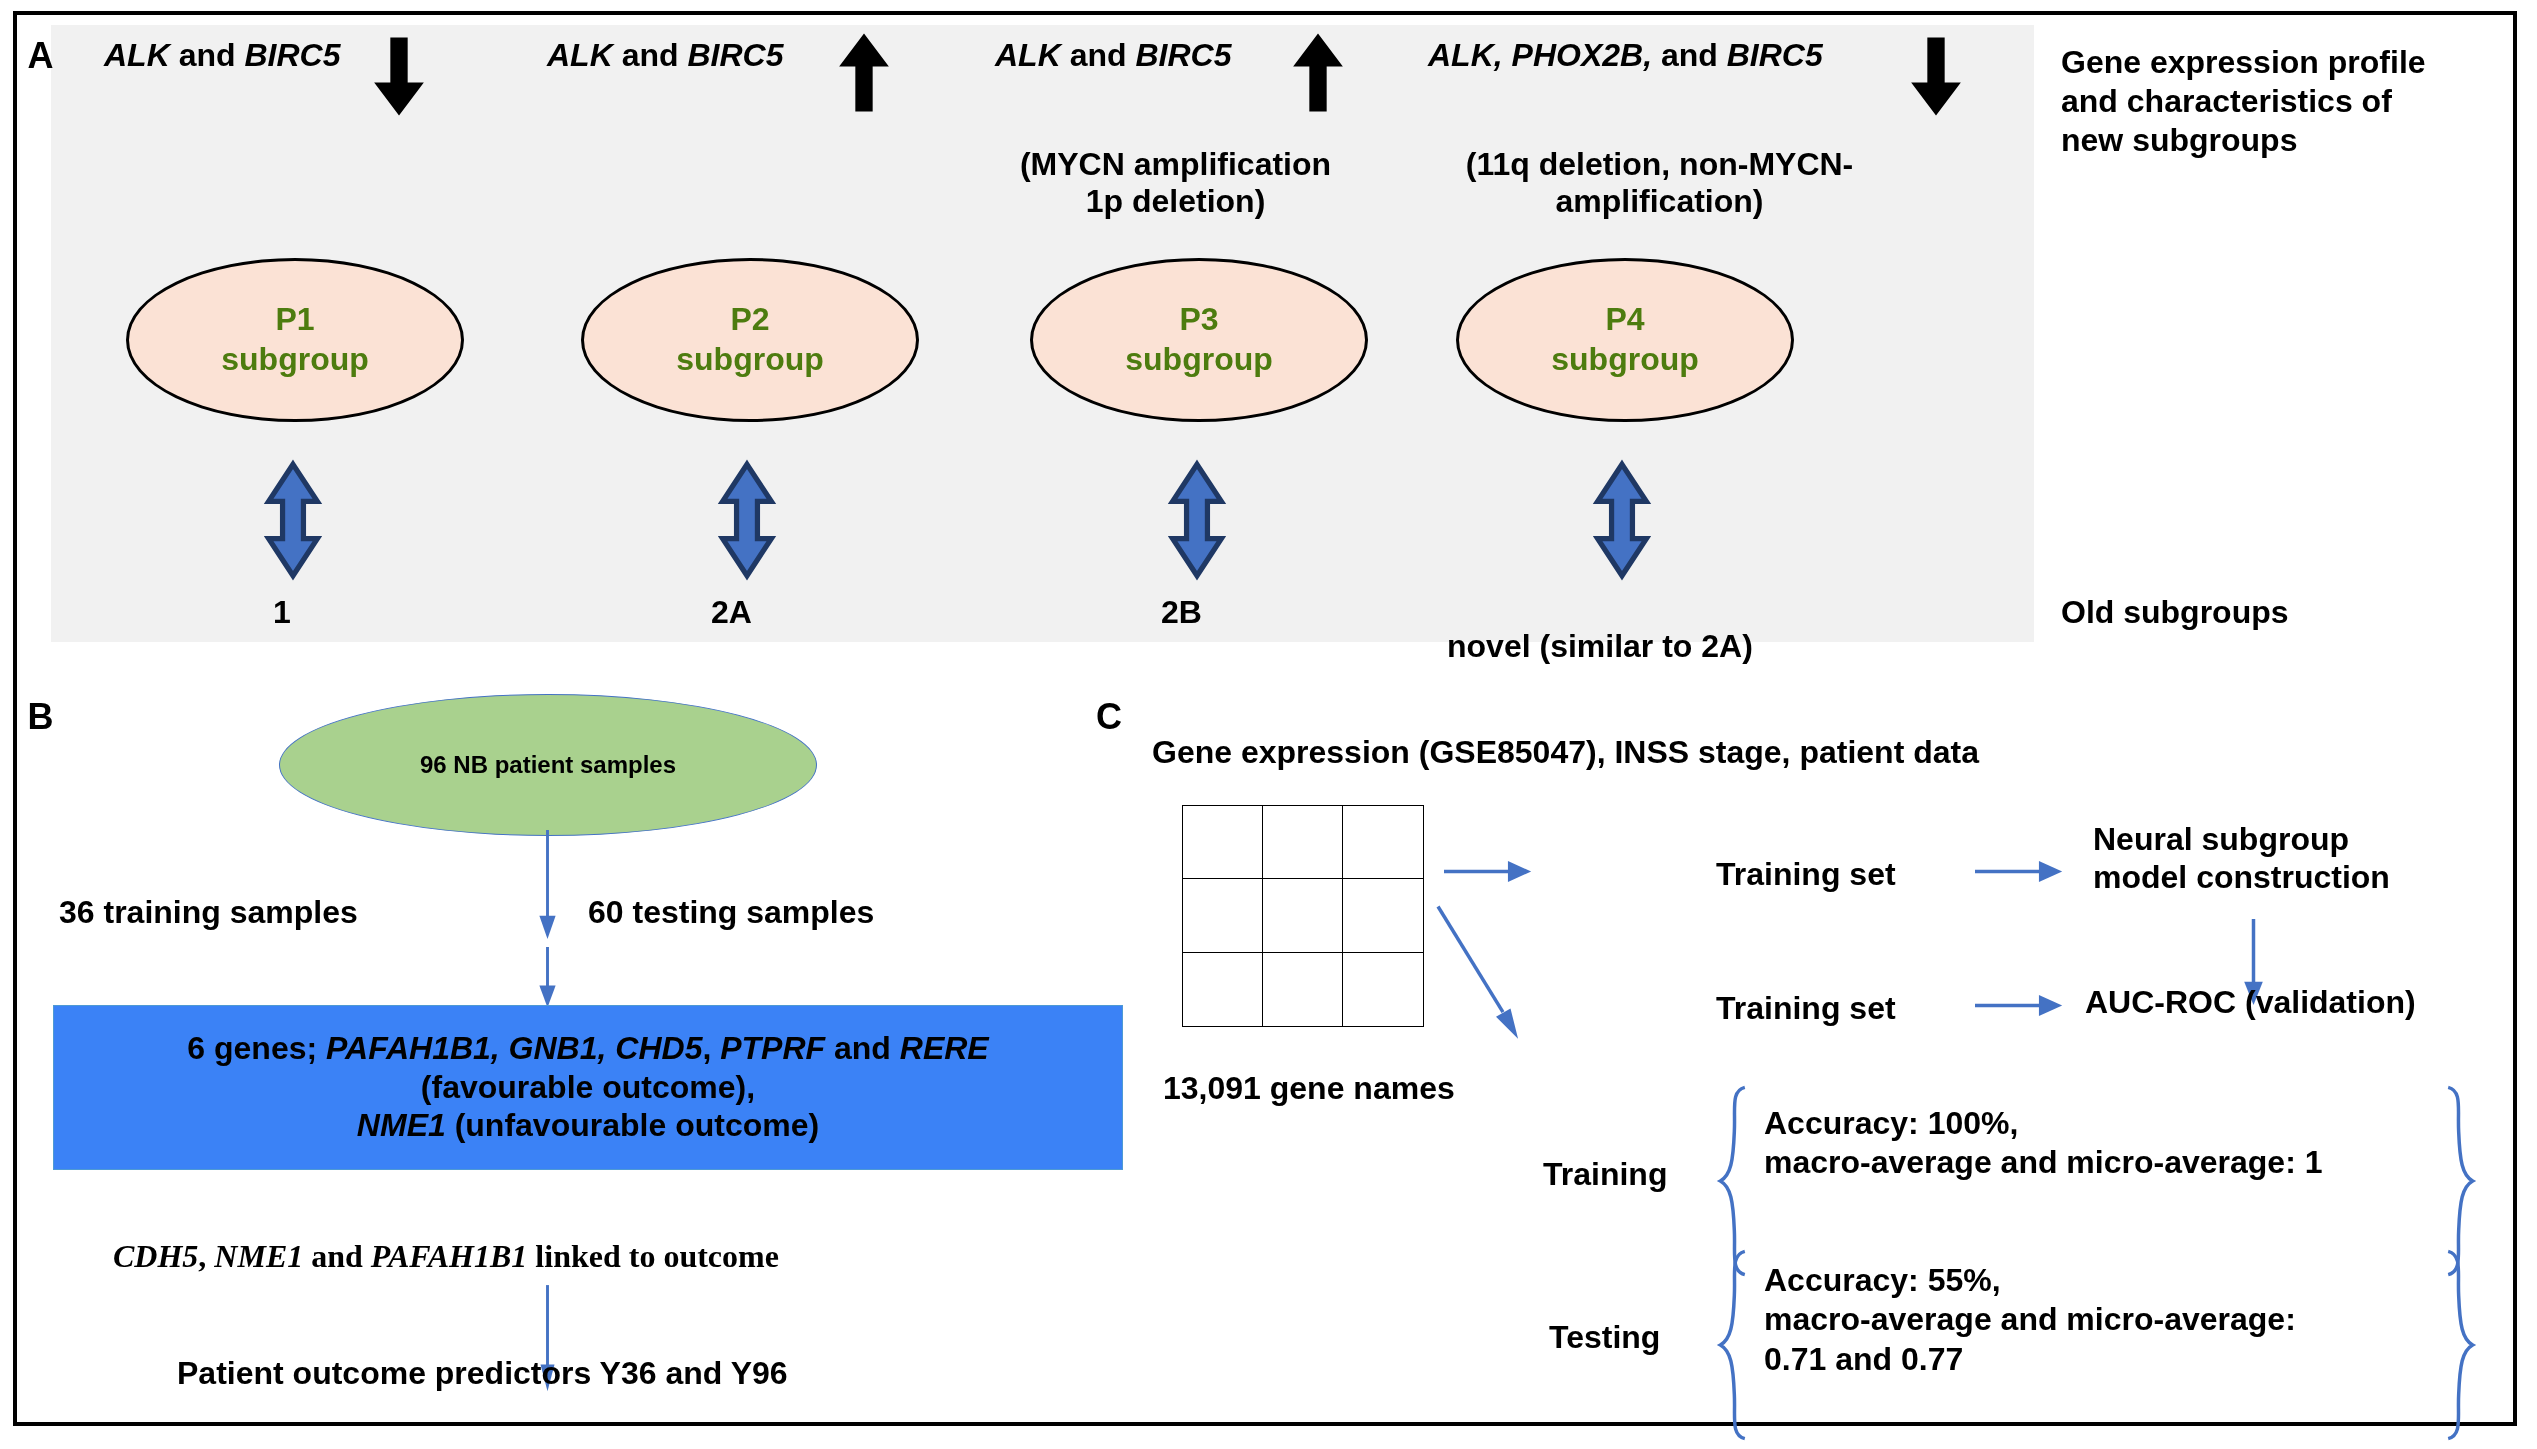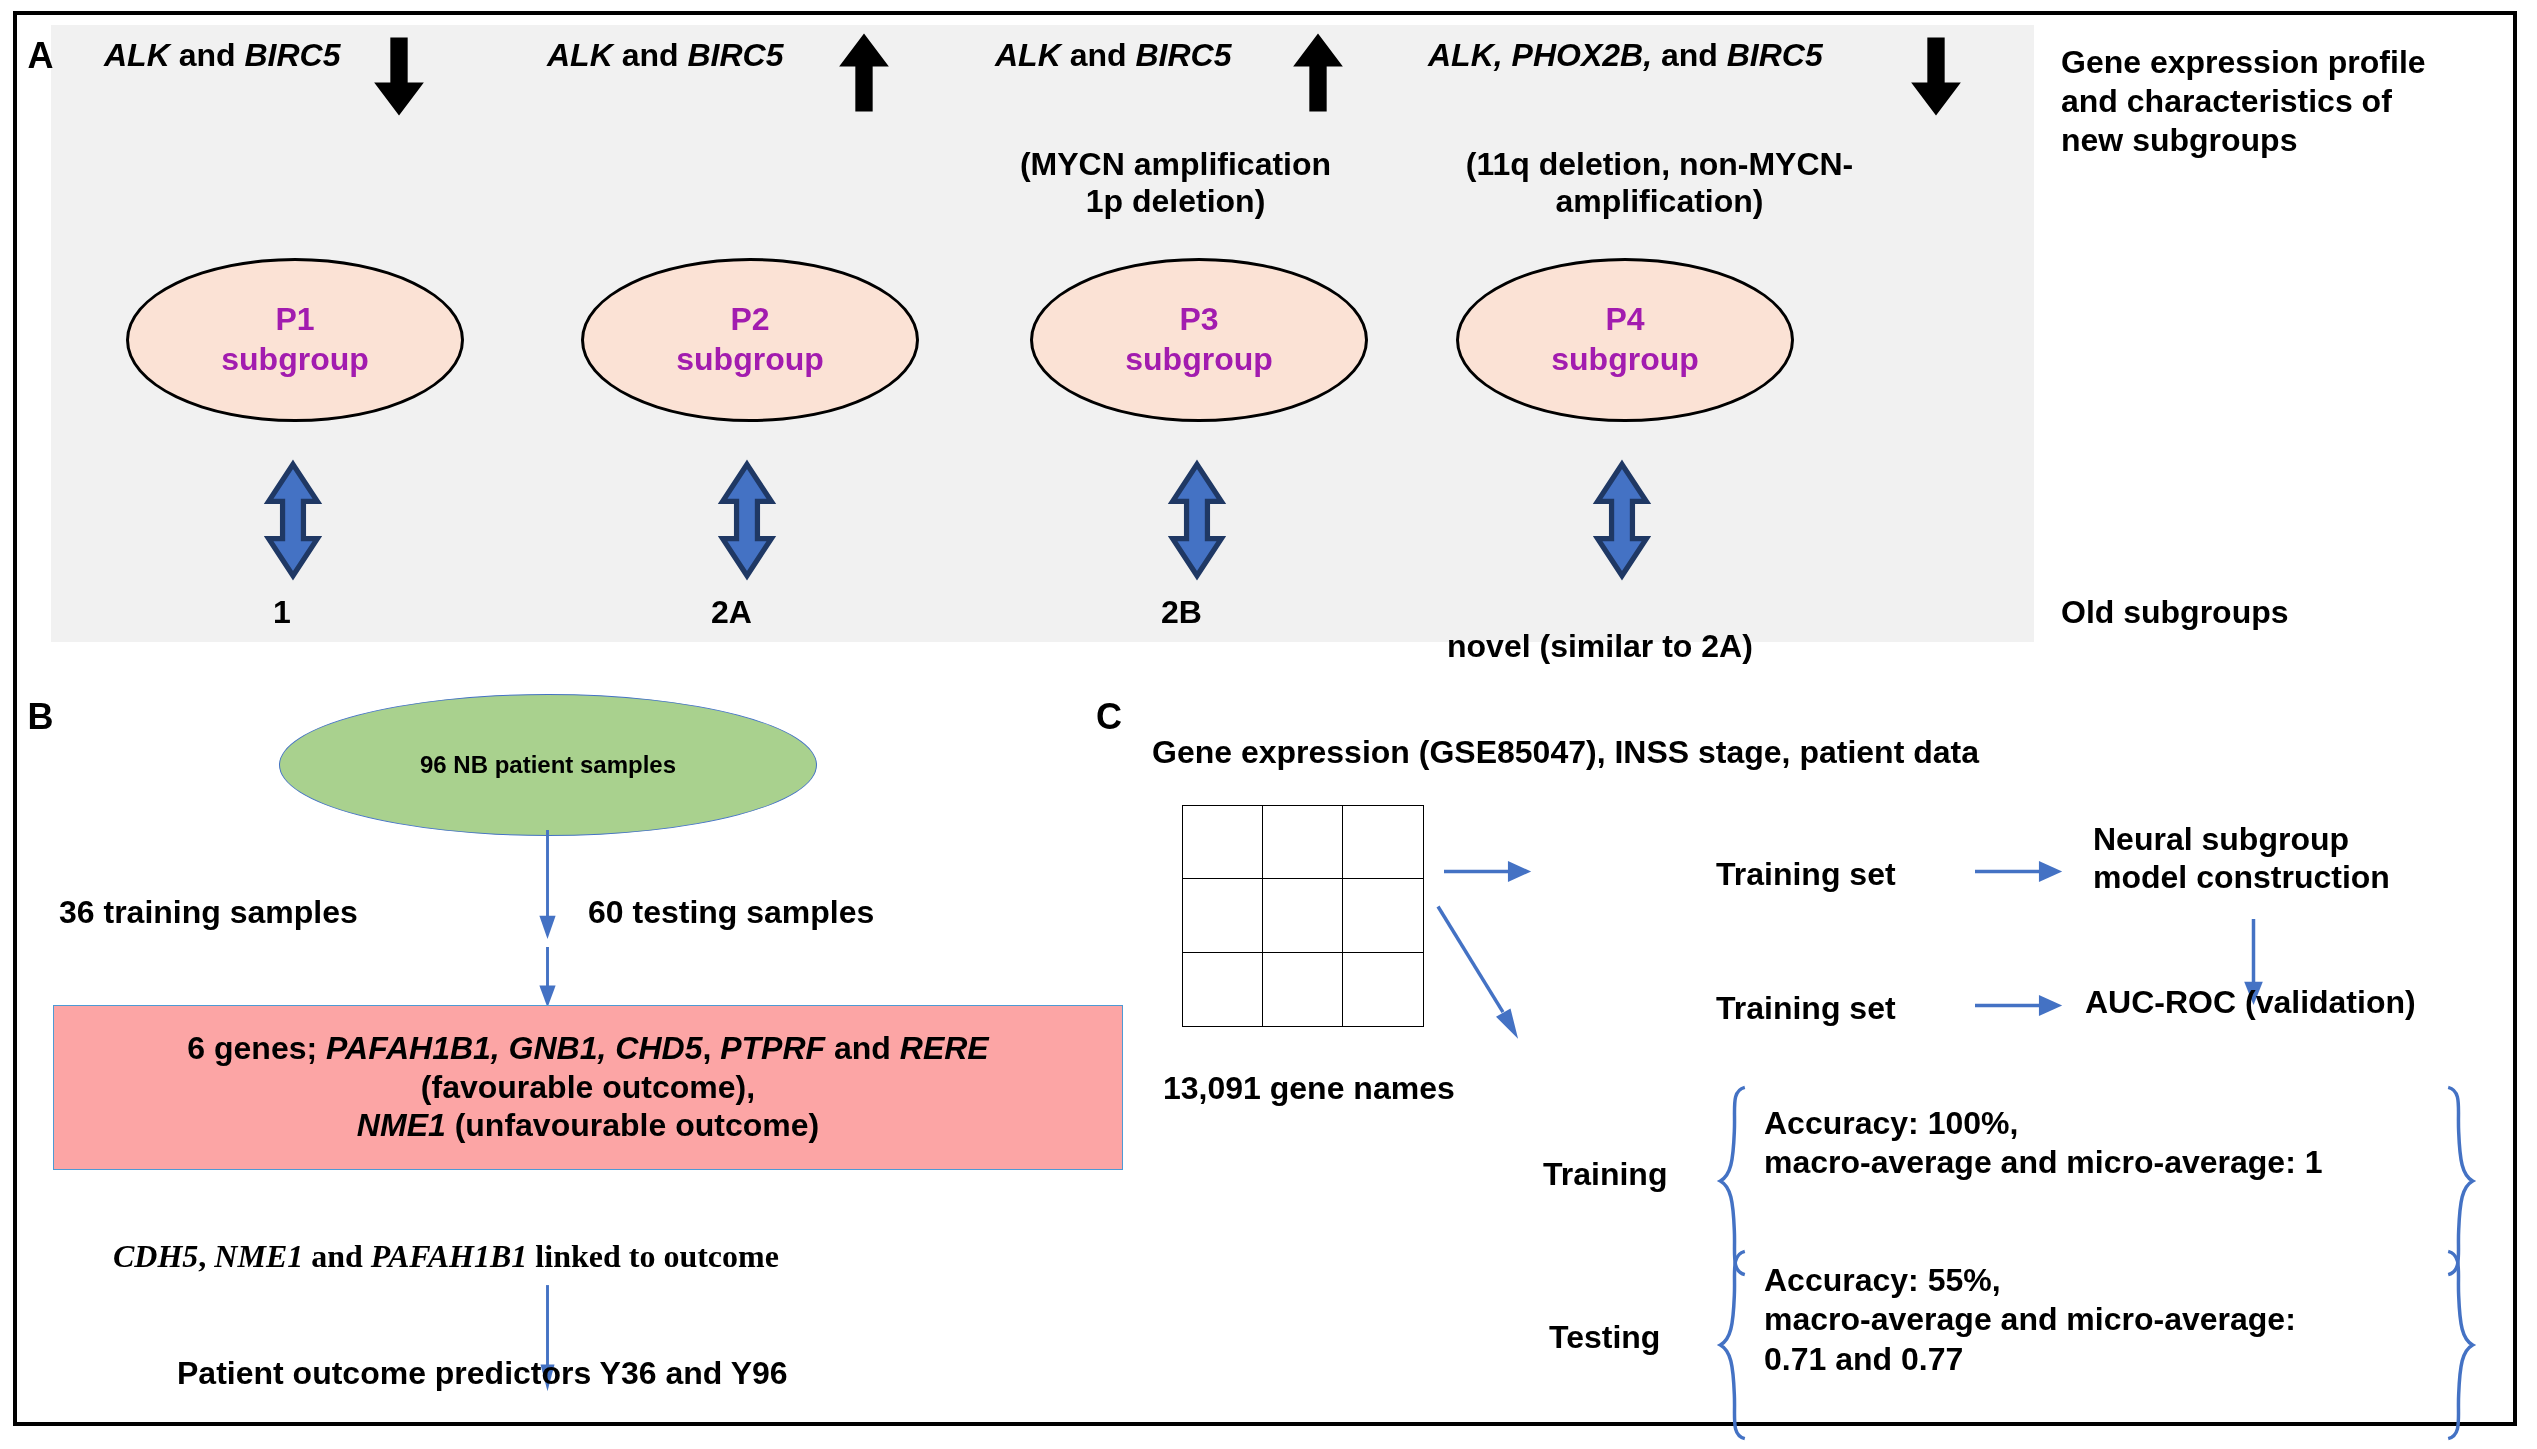--- a/index.html
+++ b/index.html
@@ -21,35 +21,35 @@
               color:#000;white-space:nowrap;}
   .gene-label i{font-style:italic;}
   .sub-note{position:absolute;font-weight:bold;font-size:32px;line-height:1.18;
             color:#000;text-align:center;}
 
   .black-arrow{position:absolute;}
 
   .ellipse{position:absolute;background:#fbe2d5;border:3.5px solid #000;
            border-radius:50%;display:flex;flex-direction:column;
            align-items:center;justify-content:center;
-           font-weight:bold;font-size:32px;line-height:1.22;color:#a21caf;}
+           font-weight:bold;font-size:32px;line-height:1.22;color:#4d7c0f;}
 
   .dbl-arrow{position:absolute;}
 
   .old-label{position:absolute;font-weight:bold;font-size:32px;color:#000;
              white-space:nowrap;}
 
   .side-label{position:absolute;font-weight:bold;font-size:32px;line-height:1.22;
               color:#000;}
 
   
   .greenellipse{position:absolute;background:#a9d18e;border:1.7px solid #4472c4;
                 border-radius:50%;display:flex;align-items:center;justify-content:center;
                 font-weight:bold;font-size:24px;color:#000;}
-  .bluebox{position:absolute;background:#fca5a5;border:1.2px solid #4e9ad4;
+  .bluebox{position:absolute;background:#3b82f6;border:1.2px solid #4e9ad4;
            display:flex;flex-direction:column;align-items:center;justify-content:center;
            font-weight:bold;font-size:32px;line-height:1.2;color:#000;text-align:center;}
   .bluebox i{font-style:italic;}
   .btext{position:absolute;font-weight:bold;font-size:32px;color:#000;white-space:nowrap;}
   .btext i{font-style:italic;}
 
   
   .ctext{position:absolute;font-weight:bold;font-size:32px;line-height:1.2;color:#000;}
   #grid3{position:absolute;display:grid;grid-template-columns:repeat(3,1fr);
          grid-template-rows:repeat(3,1fr);}

